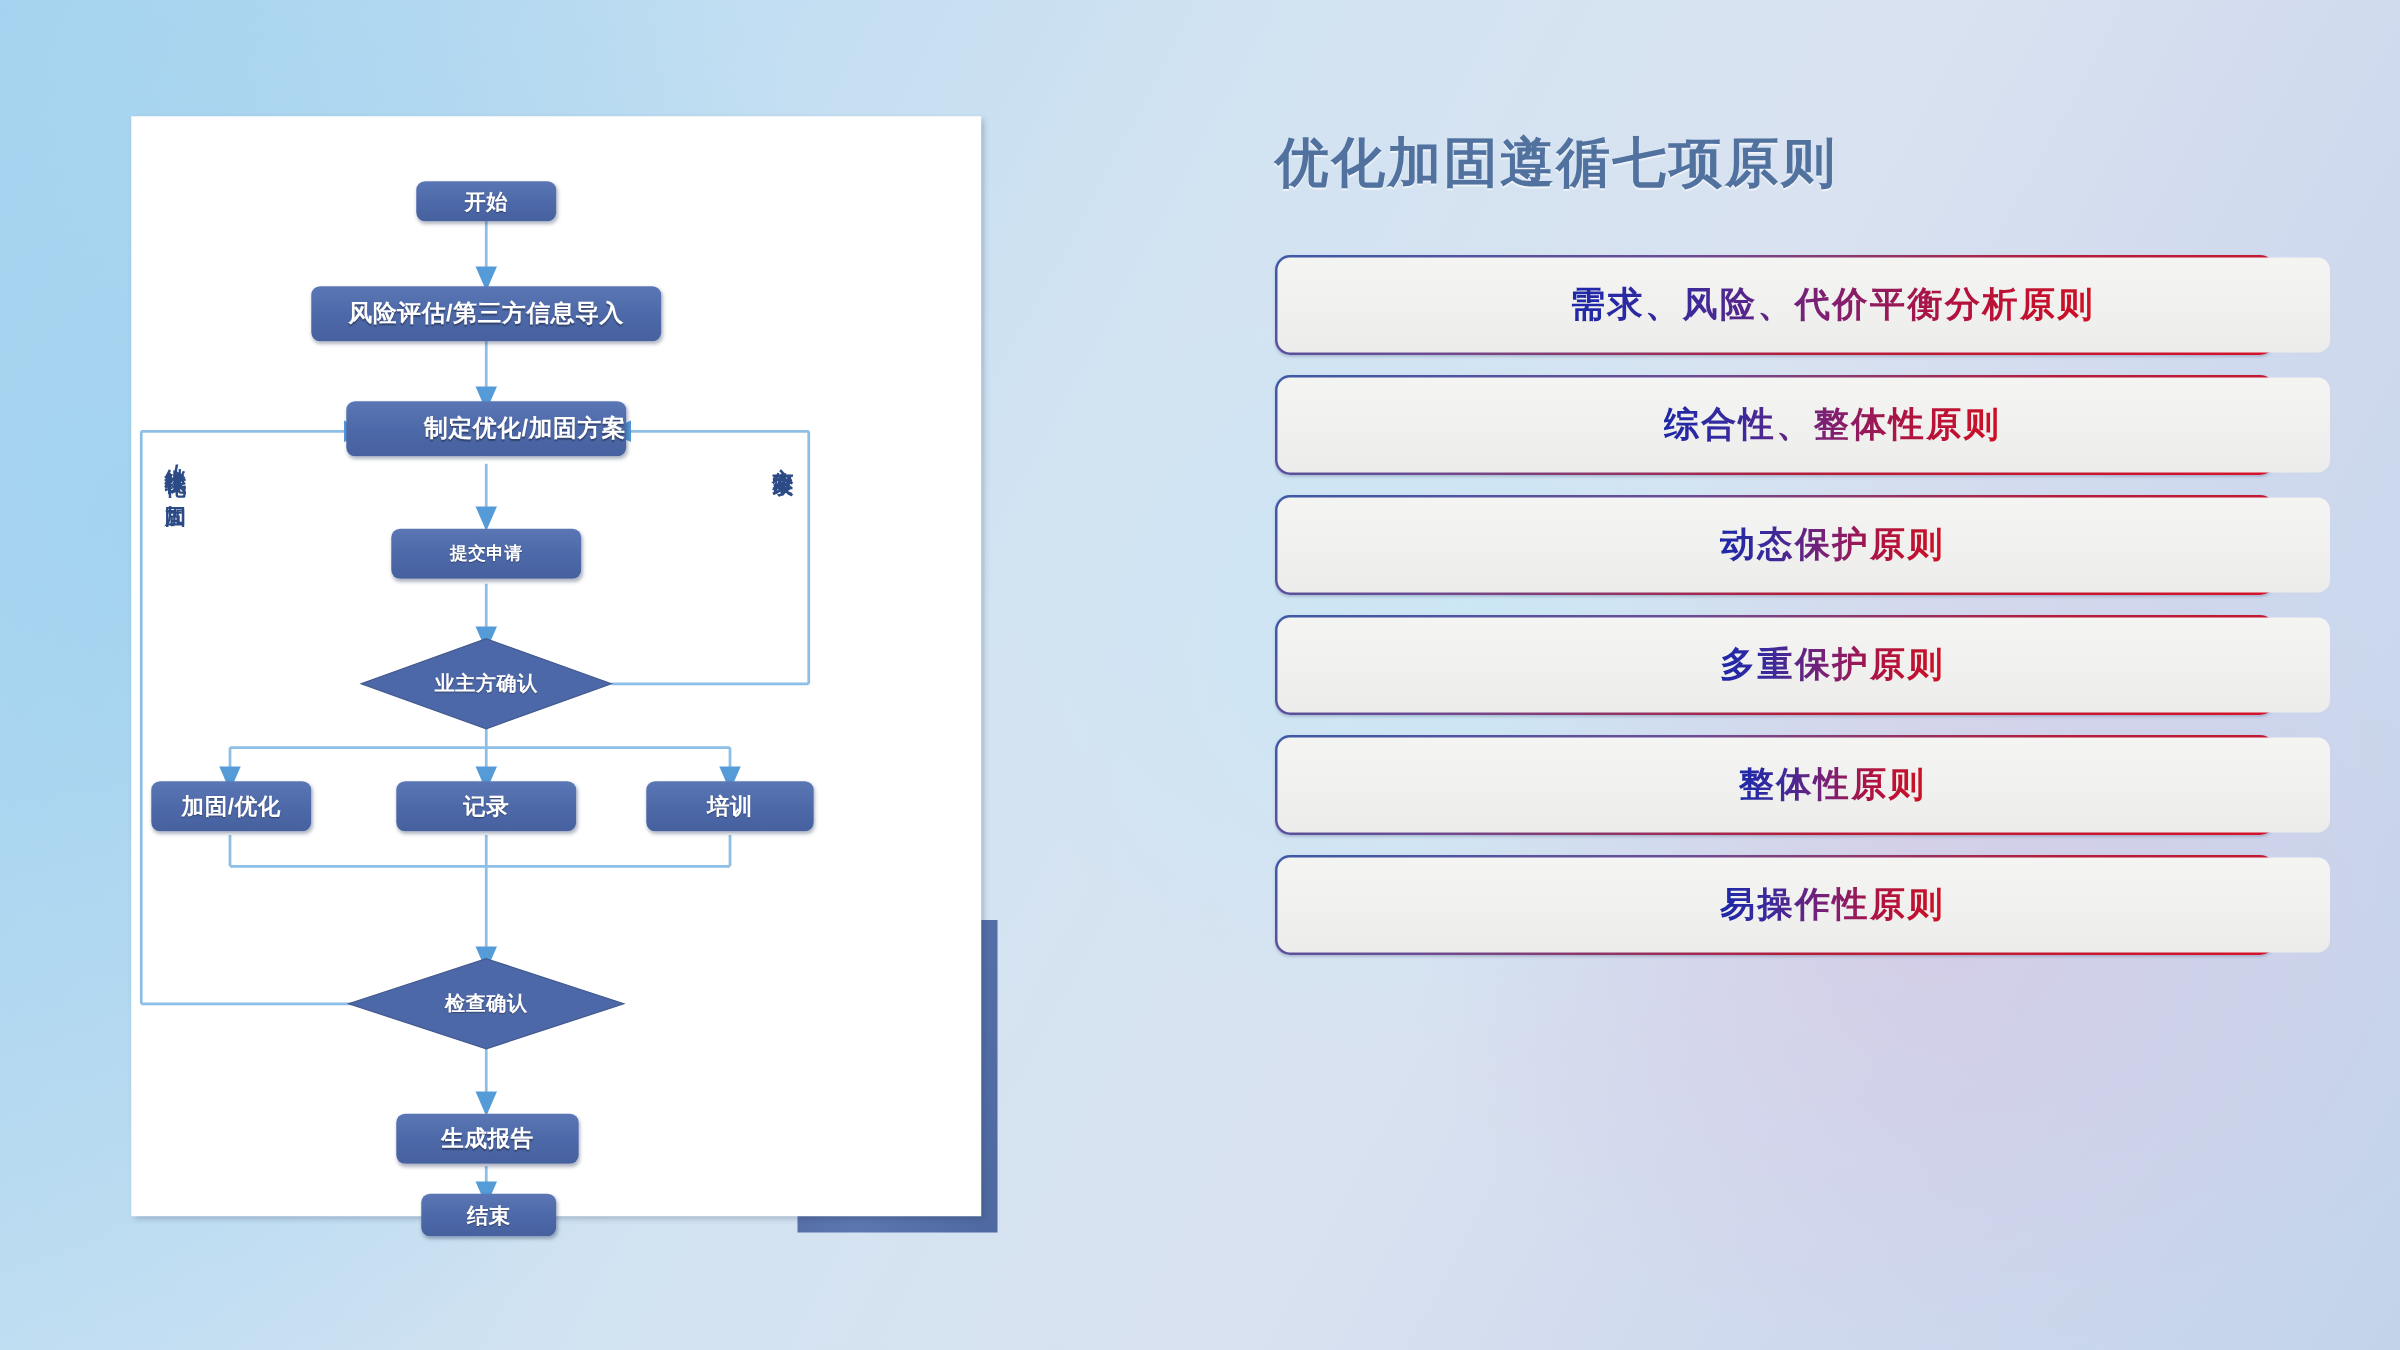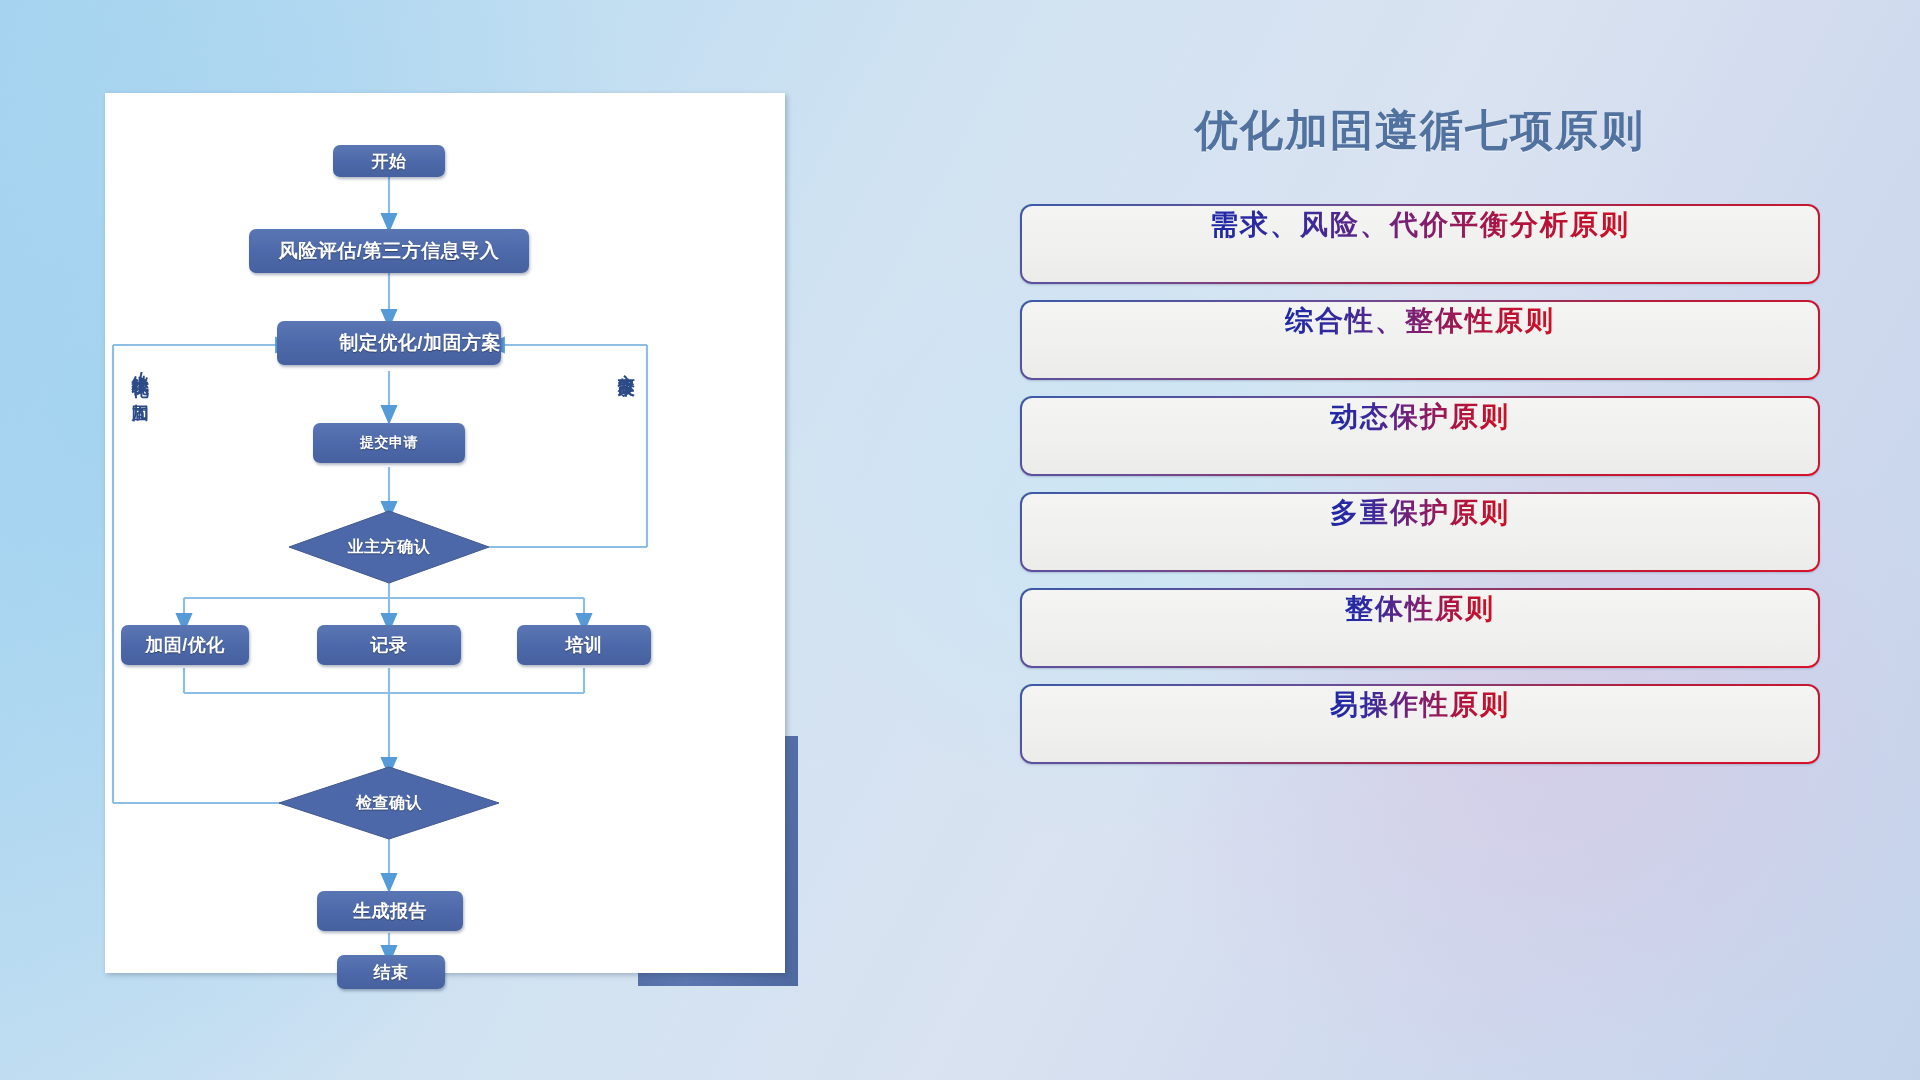--- a/index.html
+++ b/index.html
@@ -83,21 +83,21 @@
   
   #right-panel {
     position: absolute;
     left: 1020px;
     top: 80px;
     width: 800px;
     height: 940px;
     z-index: 3;
   }
   #deck-title {
-    text-align: center;
+    text-align: left;
     font-size: 43px;
     font-weight: bold;
     color: #51719f;
     letter-spacing: 2px;
     margin: 22px 0 44px 0;
     text-shadow: 0 1px 1px rgba(255,255,255,0.65);
   }
   #principle-list { display: flex; flex-direction: column; gap: 16px; }
 
   .principle-card {
@@ -107,22 +107,23 @@
     padding: 2px;
     background: linear-gradient(160deg, #3c5aa6 0%, #6a4d96 32%, #b51d3a 62%, #d6122a 100%);
     box-shadow: 0 1px 2px rgba(60,80,120,0.25);
   }
   .principle-card .inner {
     width: 100%;
     height: 100%;
     border-radius: 10px;
     background: linear-gradient(180deg, #f4f4f2 0%, #f0f0ee 55%, #ececeb 100%);
     display: flex;
-    align-items: flex-start;
+    align-items: center;
     justify-content: center;
+    padding-left: 46px;
   }
   .principle-card .ptext {
     font-size: 28px;
     font-weight: bold;
     letter-spacing: 2px;
     background: linear-gradient(90deg, #1d28a8 0%, #3a2a9c 22%, #7d2073 48%, #b01340 72%, #cf0f22 100%);
     -webkit-background-clip: text;
     background-clip: text;
     color: transparent;
     -webkit-text-fill-color: transparent;

